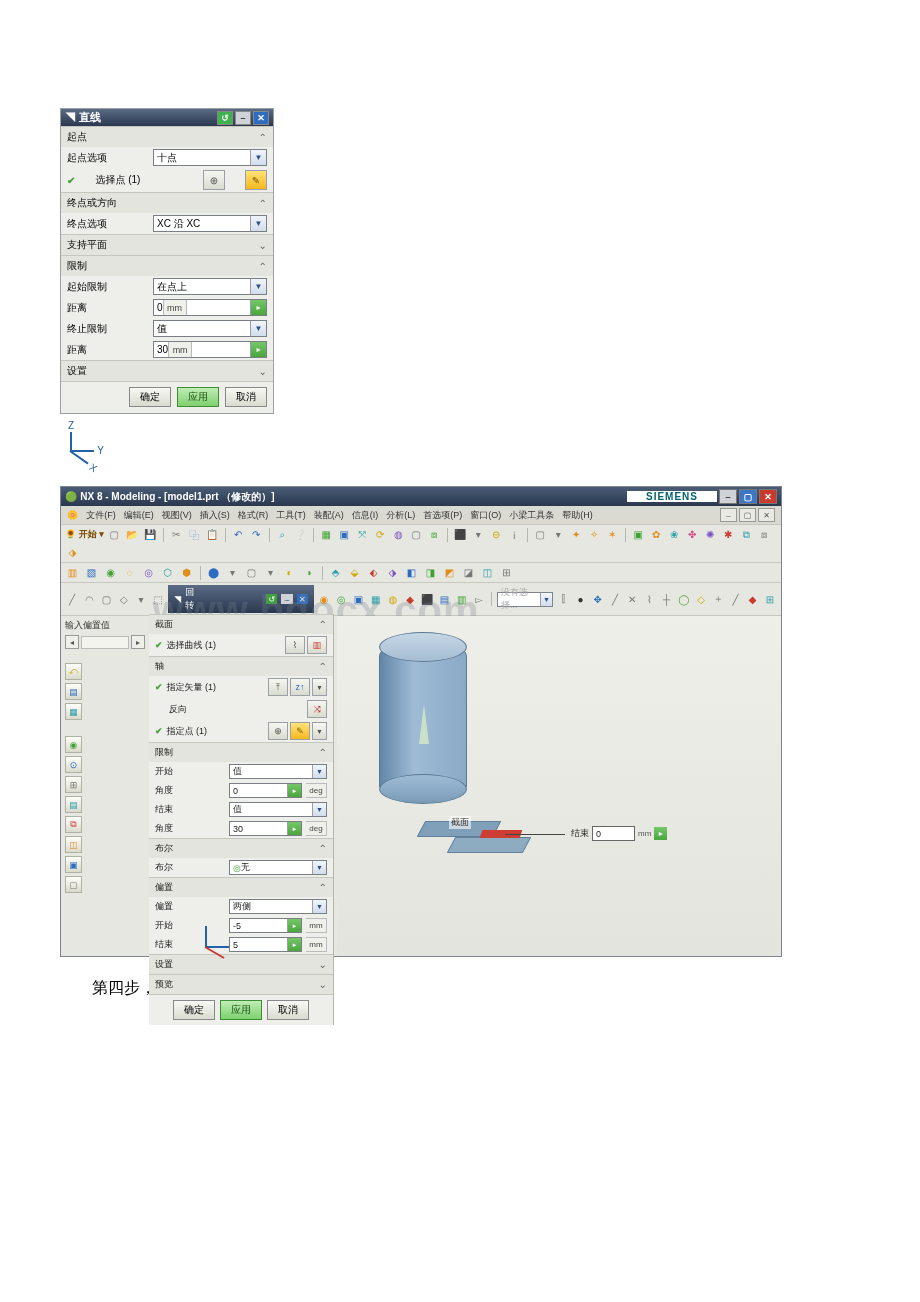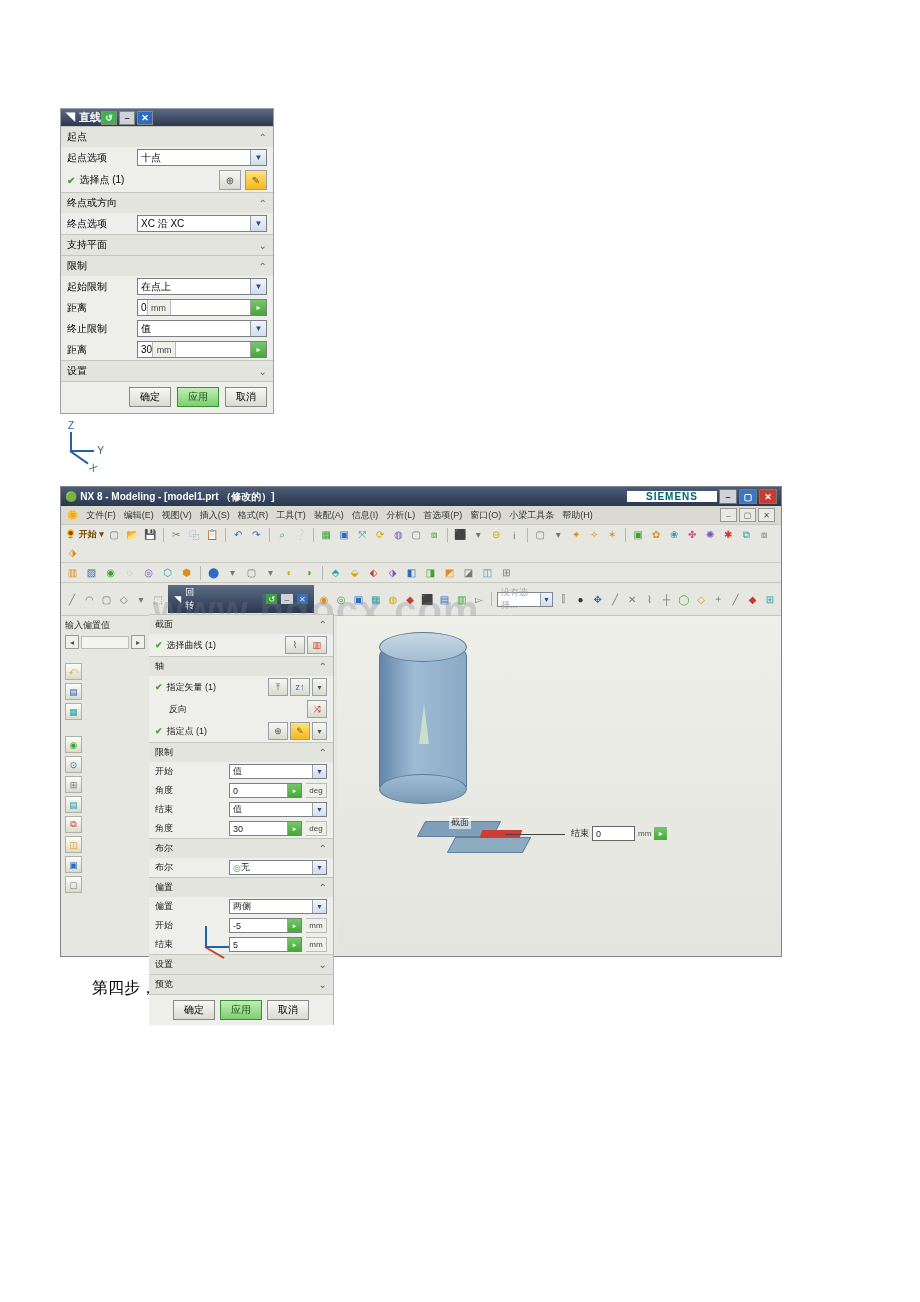--- a/index.html
+++ b/index.html
@@ -28,20 +28,21 @@
     margin-left: 0;
     background: #eeeeea;
     border: 1px solid #9aa0a6;
     font-family: "Microsoft YaHei", Arial, sans-serif;
     font-size: 10px;
     color: #000;
   }
   .dlg-title {
     display: flex;
     align-items: center;
+    justify-content: space-between;
     background: linear-gradient(#5b6b85, #2a384f);
     color: #fff;
     font-weight: bold;
     font-size: 11px;
     padding: 1px 4px;
   }
   .dlg-title-btns { display: flex; gap: 2px; }
   .dlg-tbtn {
     width: 14px; height: 12px;
     background: #cfd3d7; color: #333;
@@ -55,21 +56,21 @@
     border-top: 1px solid #c5c6bd;
     padding: 3px 6px;
     display: flex;
     justify-content: space-between;
     align-items: center;
   }
   .chev { font-size: 10px; color: #666; }
   .dlg-row {
     display: flex; align-items: center;
     padding: 2px 6px;
-    gap: 4px;
+    gap: 20px;
   }
   .dlg-label { flex: 0 0 66px; }
   .dlg-field {
     flex: 1;
     display: flex;
     align-items: center;
   }
   .combo {
     flex: 1;
     display: flex;

